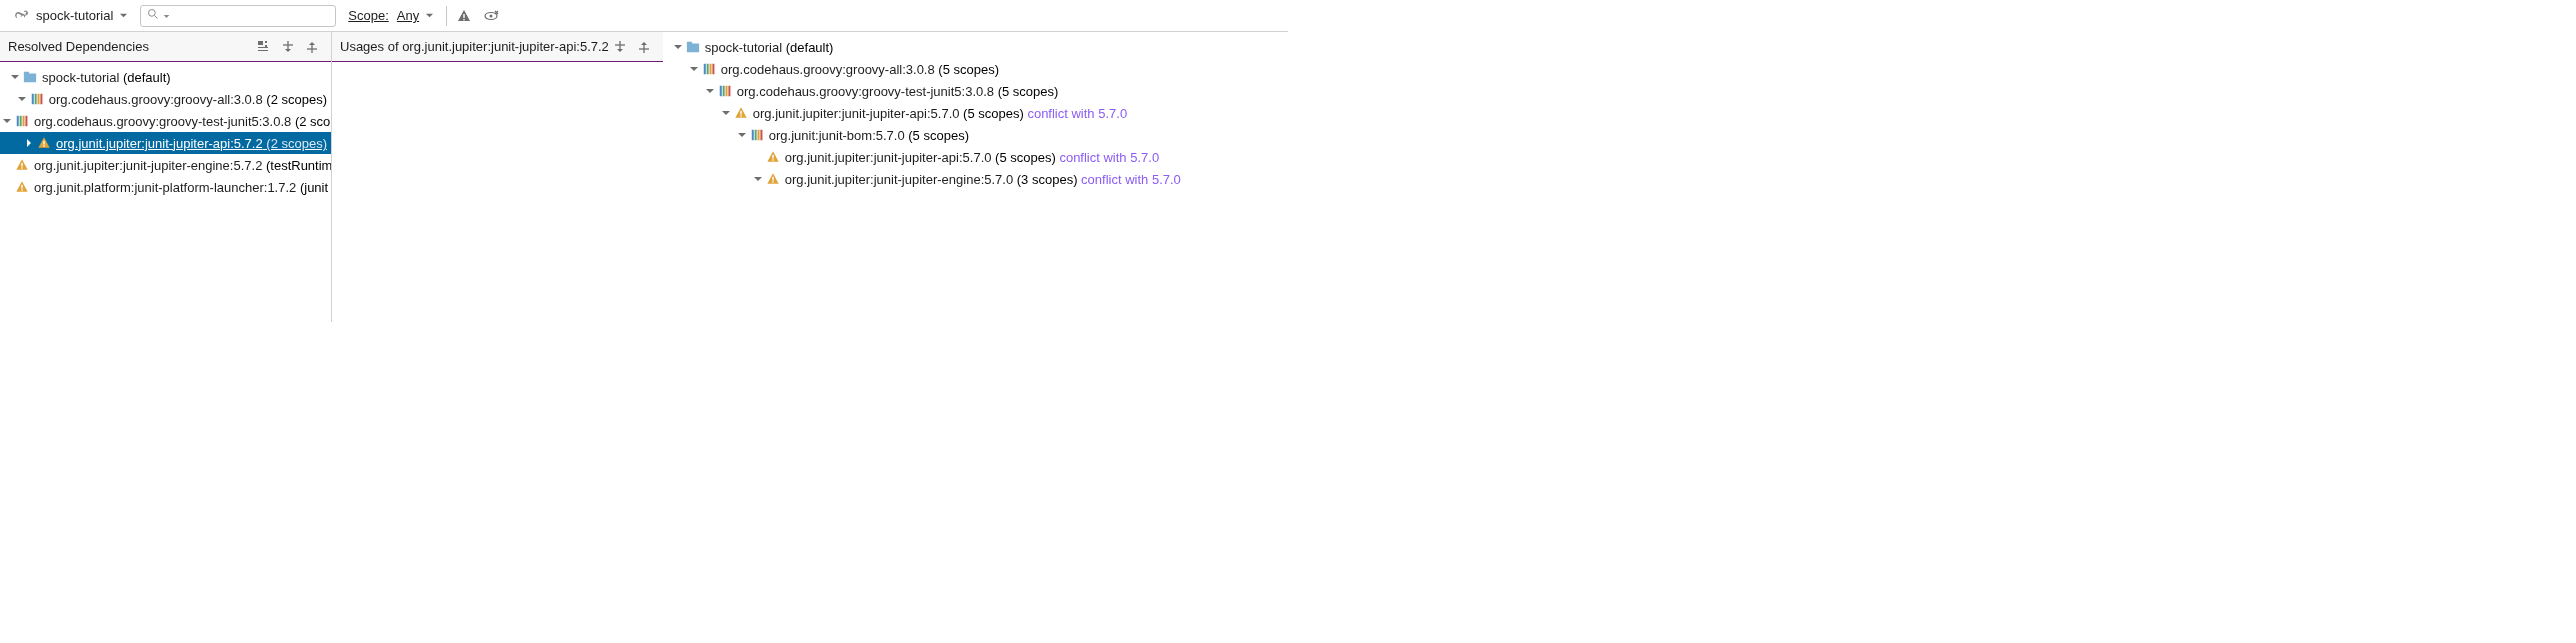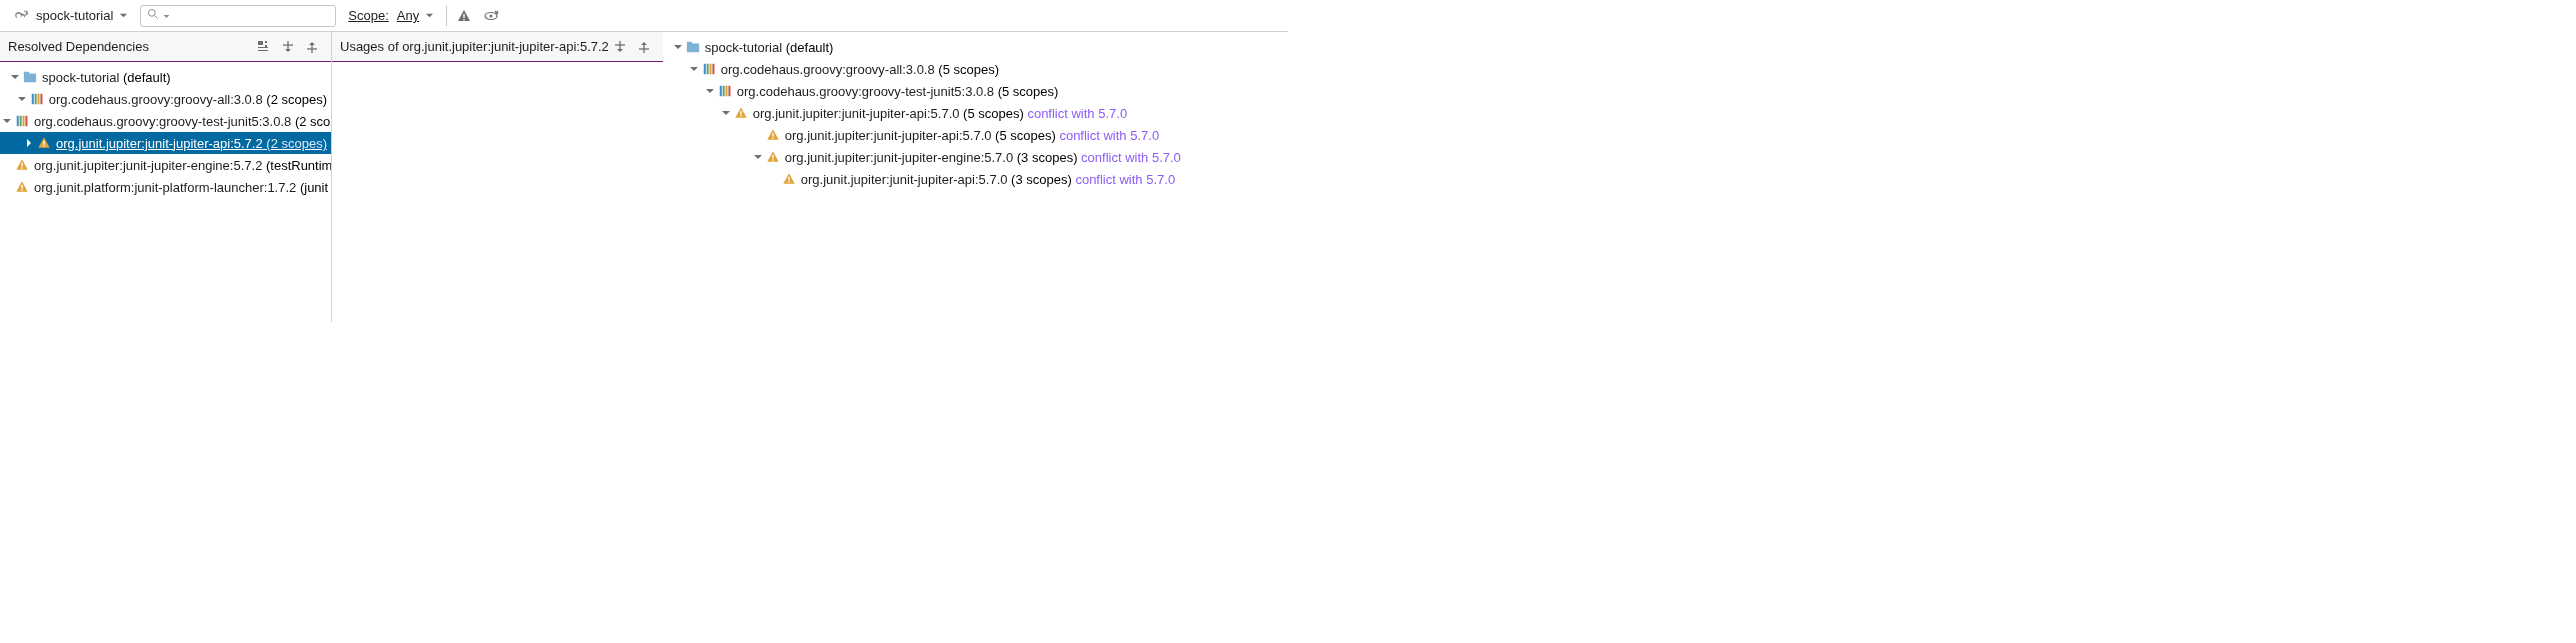--- a/index.html
+++ b/index.html
@@ -385,20 +385,37 @@
           <span class="node-icon">
             <svg width="14" height="14" viewBox="0 0 16 16">
               <path fill="#e0a53a" d="M8 1.5l6.5 12h-13z"></path>
               <rect x="7.2" y="5.5" width="1.6" height="4.2" fill="#fff"></rect>
               <rect x="7.2" y="10.6" width="1.6" height="1.6" fill="#fff"></rect>
             </svg>
           </span>
           <span class="node-label"><span>org.junit.jupiter:junit-jupiter-api:5.7.0</span><span class="muted"> (5 scopes) </span><span class="conflict">conflict with 5.7.0</span></span>
         </div>
         <div class="tree-row">
+          <span class="tree-indent" style="width: 72px;"></span>
+          <span class="chevron">
+            <svg width="10" height="10" viewBox="0 0 10 10">
+              <path fill="#6e6e6e" d="M1 3l4 4 4-4z"></path>
+            </svg>
+          </span>
+          <span class="node-icon">
+            <svg width="14" height="14" viewBox="0 0 16 16">
+              <rect x="2" y="2" width="2.3" height="12" fill="#4a88c7"></rect>
+              <rect x="5.3" y="2" width="2.3" height="12" fill="#59a869"></rect>
+              <rect x="8.6" y="2" width="2.3" height="12" fill="#e09e3a"></rect>
+              <rect x="11.9" y="2" width="2.3" height="12" fill="#c75450"></rect>
+            </svg>
+          </span>
+          <span class="node-label"><span>org.junit:junit-bom:5.7.0</span><span class="muted"> (5 scopes)</span></span>
+        </div>
+        <div class="tree-row">
           <span class="tree-indent" style="width: 88px;"></span>
           <span class="chevron"></span>
           <span class="node-icon">
             <svg width="14" height="14" viewBox="0 0 16 16">
               <path fill="#e0a53a" d="M8 1.5l6.5 12h-13z"></path>
               <rect x="7.2" y="5.5" width="1.6" height="4.2" fill="#fff"></rect>
               <rect x="7.2" y="10.6" width="1.6" height="1.6" fill="#fff"></rect>
             </svg>
           </span>
           <span class="node-label"><span>org.junit.jupiter:junit-jupiter-api:5.7.0</span><span class="muted"> (5 scopes) </span><span class="conflict">conflict with 5.7.0</span></span>
@@ -411,29 +428,17 @@
             </svg>
           </span>
           <span class="node-icon">
             <svg width="14" height="14" viewBox="0 0 16 16">
               <path fill="#e0a53a" d="M8 1.5l6.5 12h-13z"></path>
               <rect x="7.2" y="5.5" width="1.6" height="4.2" fill="#fff"></rect>
               <rect x="7.2" y="10.6" width="1.6" height="1.6" fill="#fff"></rect>
             </svg>
           </span>
           <span class="node-label"><span>org.junit.jupiter:junit-jupiter-engine:5.7.0</span><span class="muted"> (3 scopes) </span><span class="conflict">conflict with 5.7.0</span></span>
-        </div>
-        <div class="tree-row">
-          <span class="tree-indent" style="width: 104px;"></span>
-          <span class="chevron"></span>
-          <span class="node-icon">
-            <svg width="14" height="14" viewBox="0 0 16 16">
-              <path fill="#e0a53a" d="M8 1.5l6.5 12h-13z"></path>
-              <rect x="7.2" y="5.5" width="1.6" height="4.2" fill="#fff"></rect>
-              <rect x="7.2" y="10.6" width="1.6" height="1.6" fill="#fff"></rect>
-            </svg>
-          </span>
-          <span class="node-label"><span>org.junit.jupiter:junit-jupiter-api:5.7.0</span><span class="muted"> (3 scopes) </span><span class="conflict">conflict with 5.7.0</span></span>
         </div>
       </div>
   </div>
 </div>
 
 
 </body></html>

